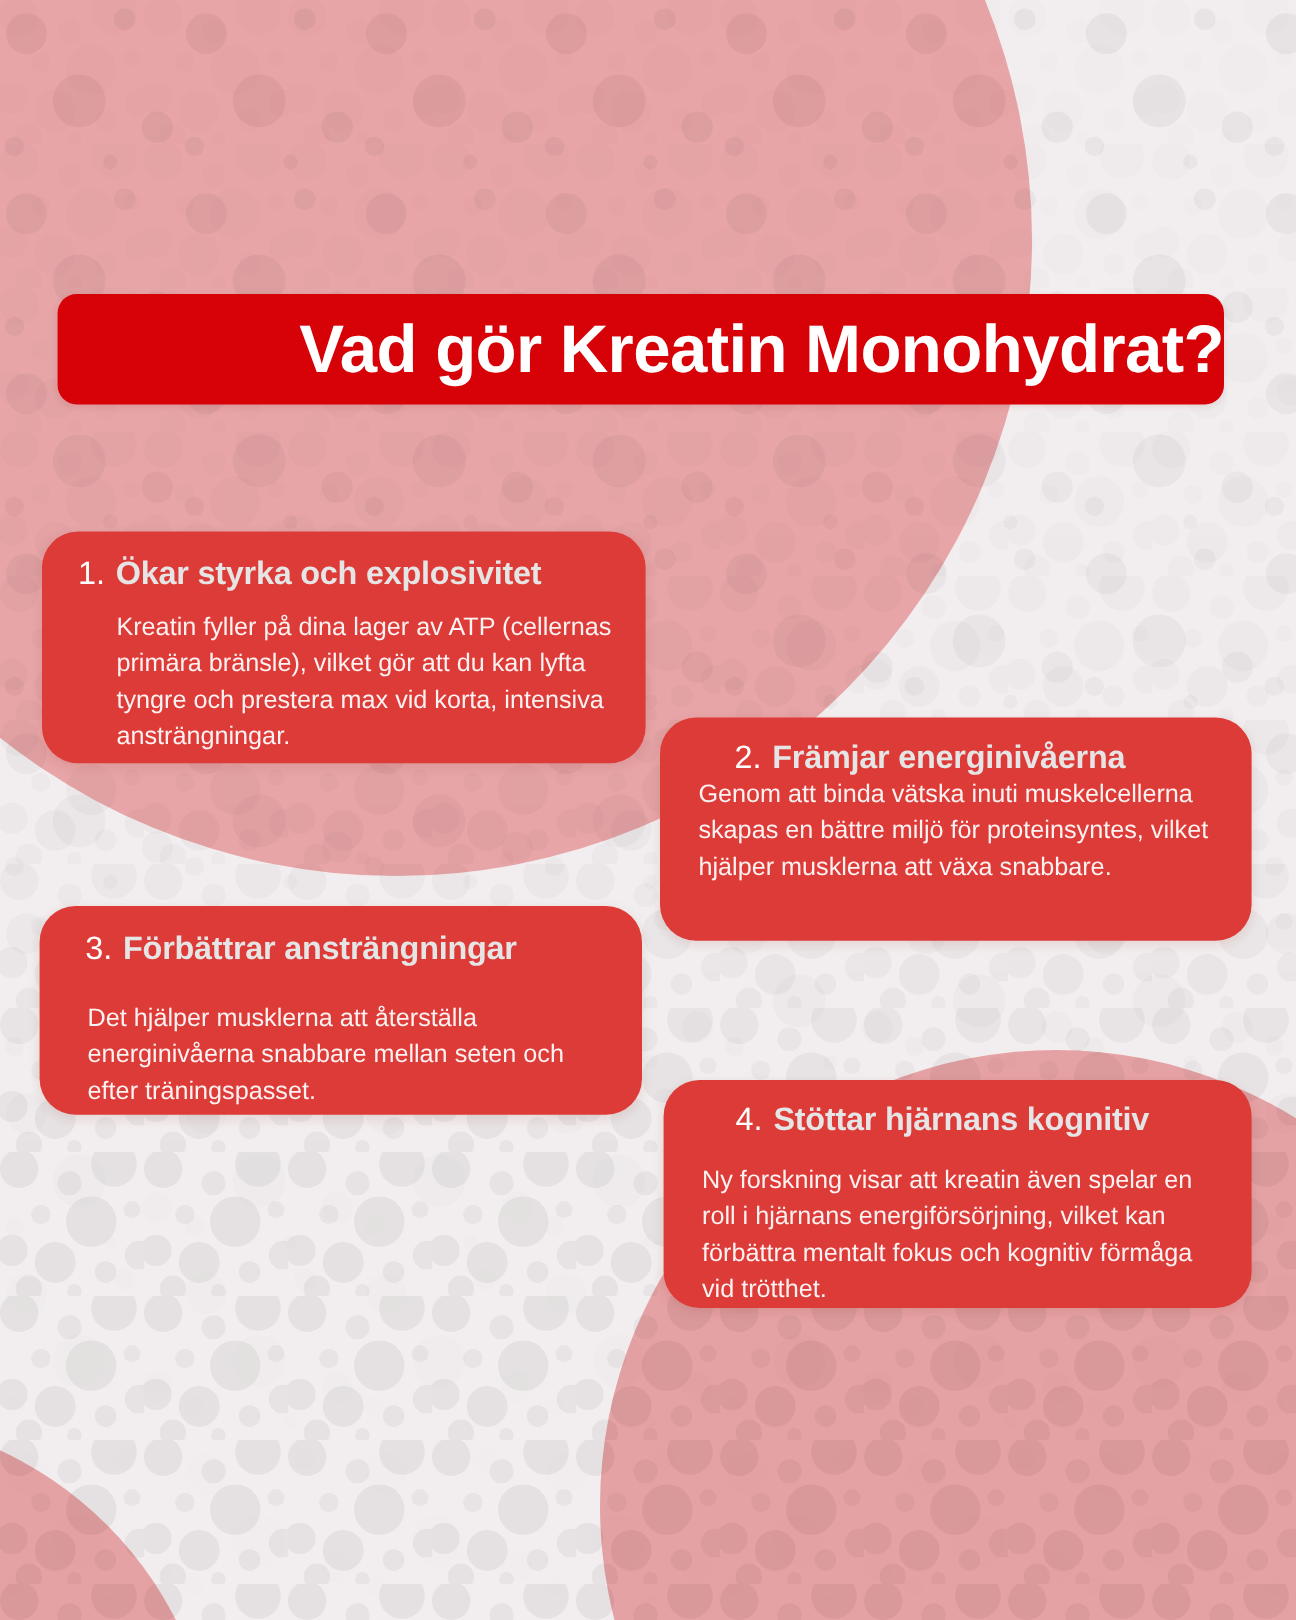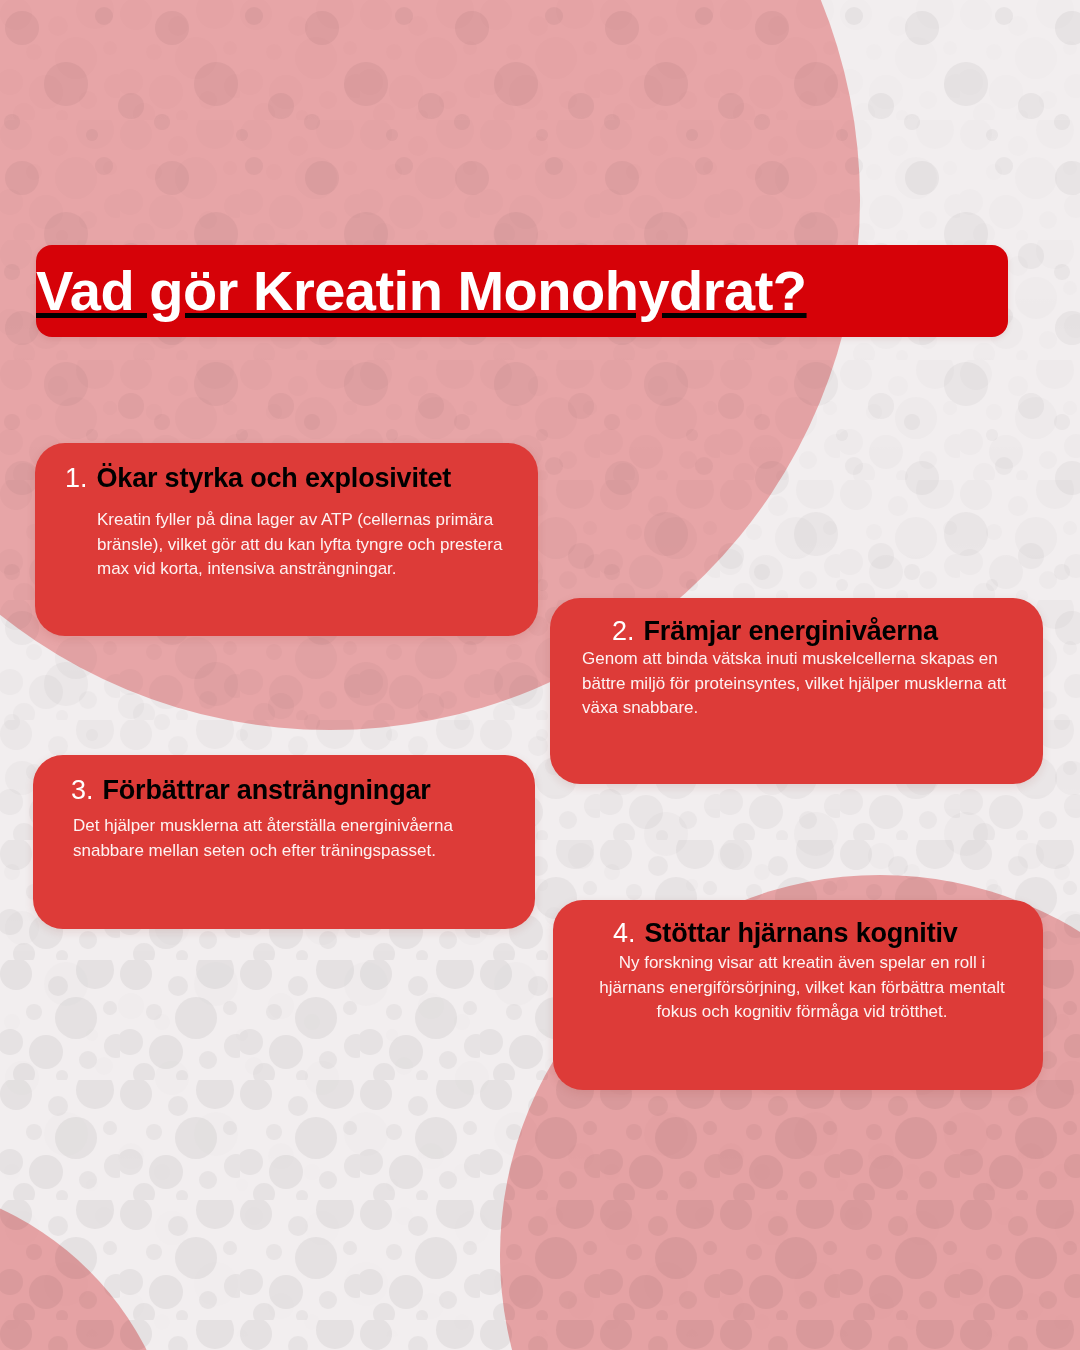--- a/index.html
+++ b/index.html
@@ -60,31 +60,30 @@
   .dots {
     position: absolute;
     inset: 0;
     pointer-events: none;
   }
   .dots svg { display:block; width:1080px; height:1350px; }
 
   
   .title-banner {
     position: absolute;
-    left: 36px;
+    left: 48px;
     top: 245px;
     width: 972px;
     height: 92px;
     background: #d60208;
     border-radius: 16px;
     display: flex;
     align-items: center;
-    justify-content: flex-start;
+    justify-content: flex-end;
     box-shadow: 0 2px 6px rgba(120,0,0,0.10);
-    text-decoration: underline;
   }
 
   .title-text {
     color: #ffffff;
     font-size: 56px;
     font-weight: bold;
     letter-spacing: -0.5px;
     white-space: nowrap;
     line-height: 1;
   }
@@ -108,45 +107,45 @@
   .card-number {
     font-weight: normal;
     font-size: 27px;
     color: #ffffff;
     margin-right: 9px;
   }
 
   .card-title {
     font-weight: bold;
     font-size: 27px;
-    color: #000000;
+    color: #e5e5e5;
     letter-spacing: -0.2px;
   }
 
   .card-body {
-    font-size: 17px;
+    font-size: 21px;
     font-weight: normal;
     line-height: 1.45;
     color: #fdf2f2;
   }
 
   
   #card-1 { left: 35px;  top: 443px; width: 503px; height: 193px; padding: 20px 26px 22px 30px; }
   #card-1 .card-body { margin-top: 14px; margin-left: 32px; }
 
   #card-2 { left: 550px; top: 598px; width: 493px; height: 186px; padding: 18px 24px 20px 32px; }
   #card-2 .card-heading { margin-left: 30px; }
   #card-2 .card-body { }
 
   #card-3 { left: 33px;  top: 755px; width: 502px; height: 174px; padding: 20px 24px 20px 38px; }
-  #card-3 .card-body { margin-top: 8px; margin-left: 2px; }
+  #card-3 .card-body { margin-top: 28px; margin-left: 2px; }
 
   #card-4 { left: 553px; top: 900px; width: 490px; height: 190px; padding: 18px 24px 20px 32px; }
   #card-4 .card-heading { margin-left: 28px; }
-  #card-4 .card-body { margin-top: 2px; text-align: center; }
+  #card-4 .card-body { margin-top: 20px; }
 </style>
 </head>
 <body>
 
 <div class="canvas">
 
   <div class="blob blob-top-left"></div>
   <div class="blob blob-bottom-right"></div>
   <div class="blob blob-bottom-left"></div>
 

